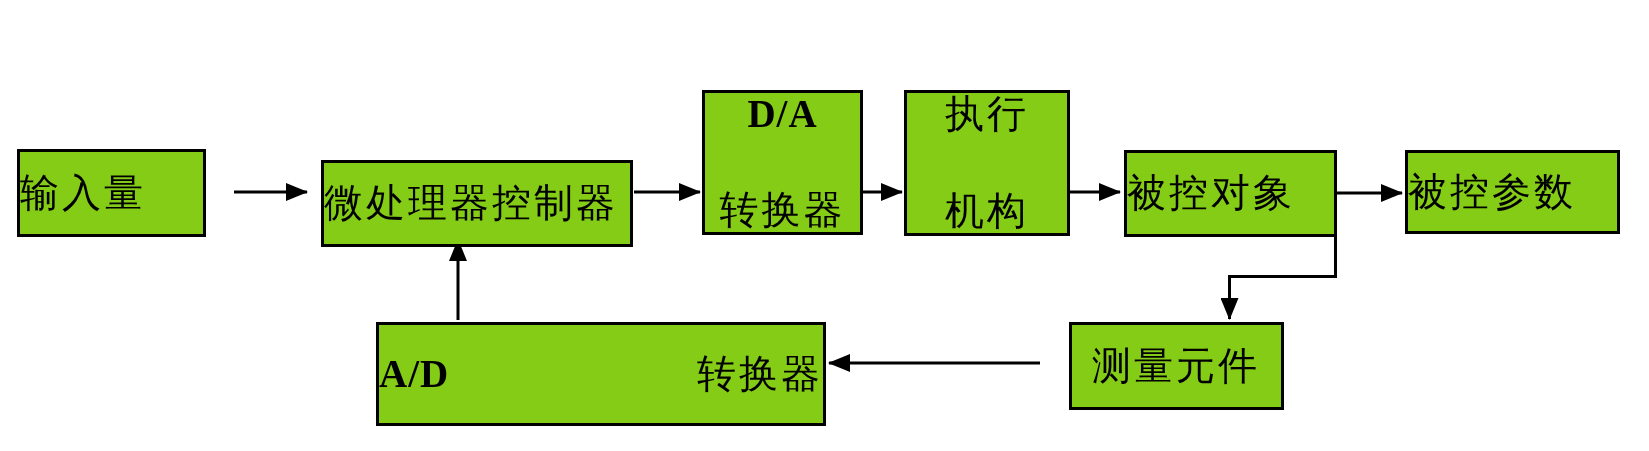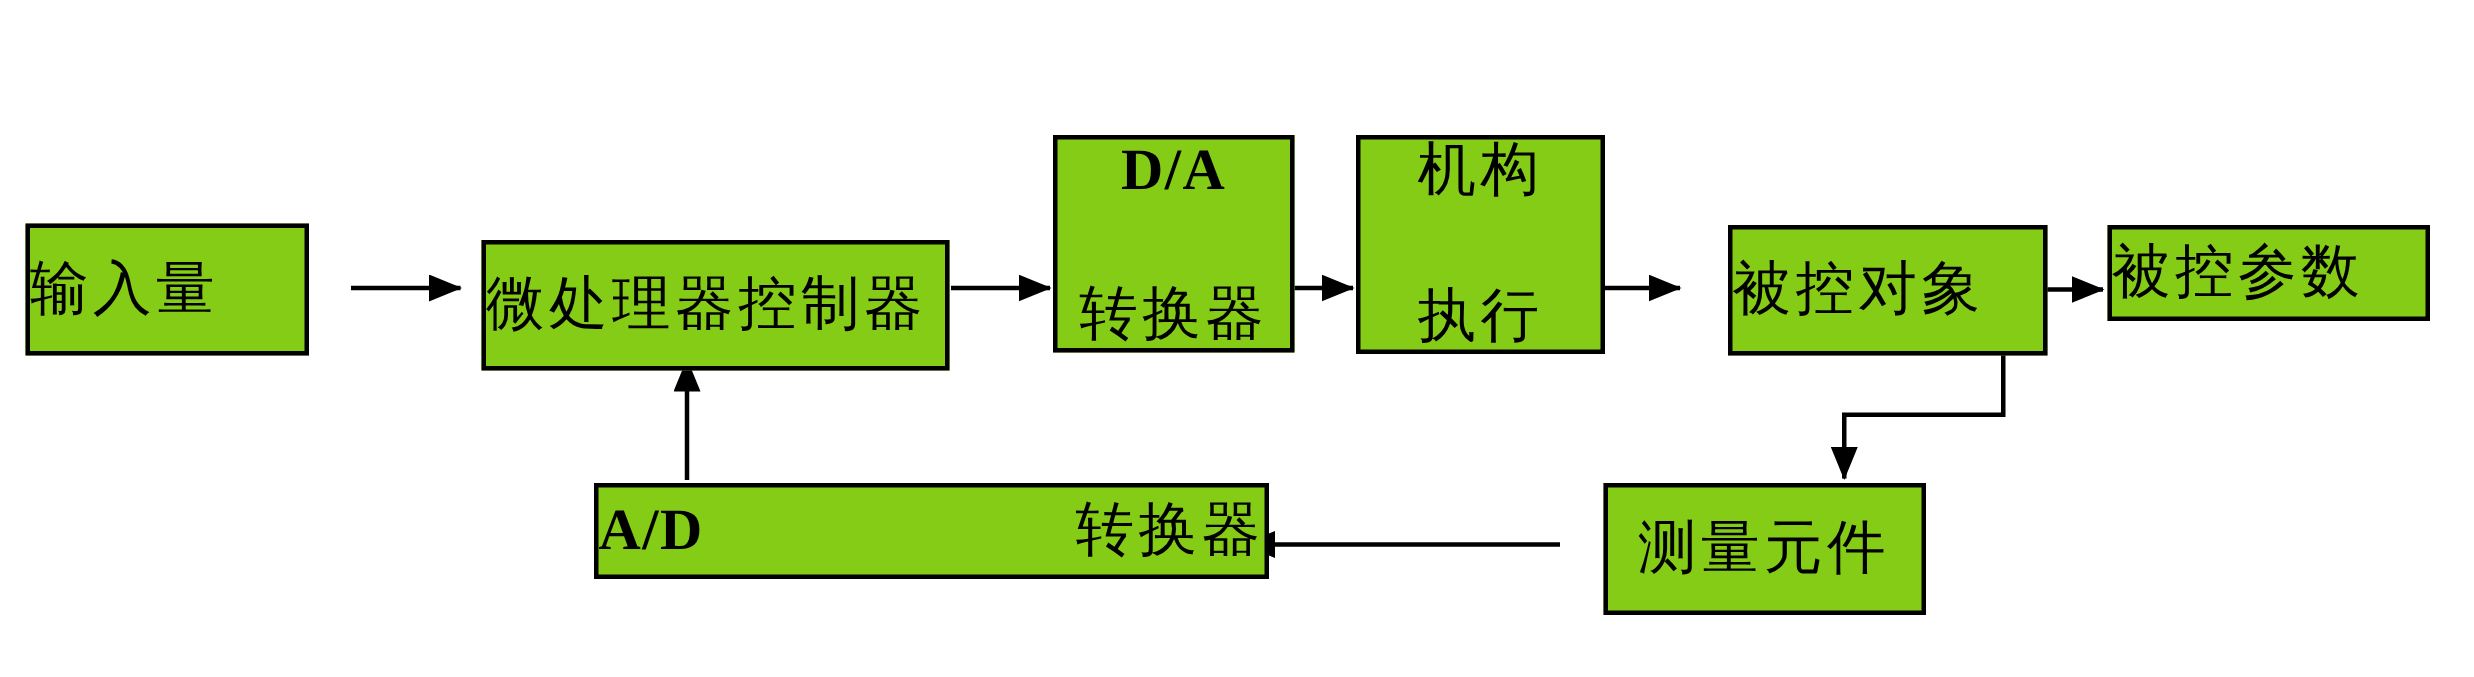--- a/index.html
+++ b/index.html
@@ -46,23 +46,23 @@
   }
   .label-gap {
     display: inline-block;
     width: 14px;
   }
   
   .box-input              { left: 17px;   top: 149px; width: 189px; height: 88px; }
   .box-controller         { left: 321px;  top: 160px; width: 312px; height: 87px; }
   .box-da-converter       { left: 702px;  top: 90px;  width: 161px; height: 145px; }
   .box-actuator           { left: 904px;  top: 90px;  width: 166px; height: 146px; }
-  .box-controlled-object  { left: 1124px; top: 150px; width: 213px; height: 87px; margin-left: 28px; }
-  .box-controlled-param   { left: 1405px; top: 150px; width: 215px; height: 64px; }
-  .box-ad-converter       { left: 376px;  top: 322px; width: 450px; height: 64px; margin-left: 20px; }
+  .box-controlled-object  { left: 1124px; top: 150px; width: 213px; height: 87px; }
+  .box-controlled-param   { left: 1405px; top: 150px; width: 215px; height: 84px; }
+  .box-ad-converter       { left: 376px;  top: 322px; width: 450px; height: 104px; }
   .box-measuring-element  { left: 1069px; top: 322px; width: 215px; height: 88px; padding-left: 20px; }
 </style>
 </head>
 <body>
 
 <div class="canvas">
 
   <svg class="wires" viewBox="0 0 1649 451" xmlns="http://www.w3.org/2000/svg">
     <defs>
       <marker id="ah" markerUnits="userSpaceOnUse" markerWidth="22" markerHeight="18" refX="21" refY="9" orient="auto">
@@ -86,22 +86,22 @@
   <div class="box box-controller">
     <span>微处理器控制器</span>
   </div>
 
   <div class="box box-da-converter two-line">
     <span class="latin-bold">D/A</span>
     <span>转换器</span>
   </div>
 
   <div class="box box-actuator two-line">
+    <span>执行</span>
     <span>机构</span>
-    <span>执行</span>
   </div>
 
   <div class="box box-controlled-object">
     <span>被控对象</span>
   </div>
 
   <div class="box box-controlled-param">
     <span>被控参数</span>
   </div>
 

